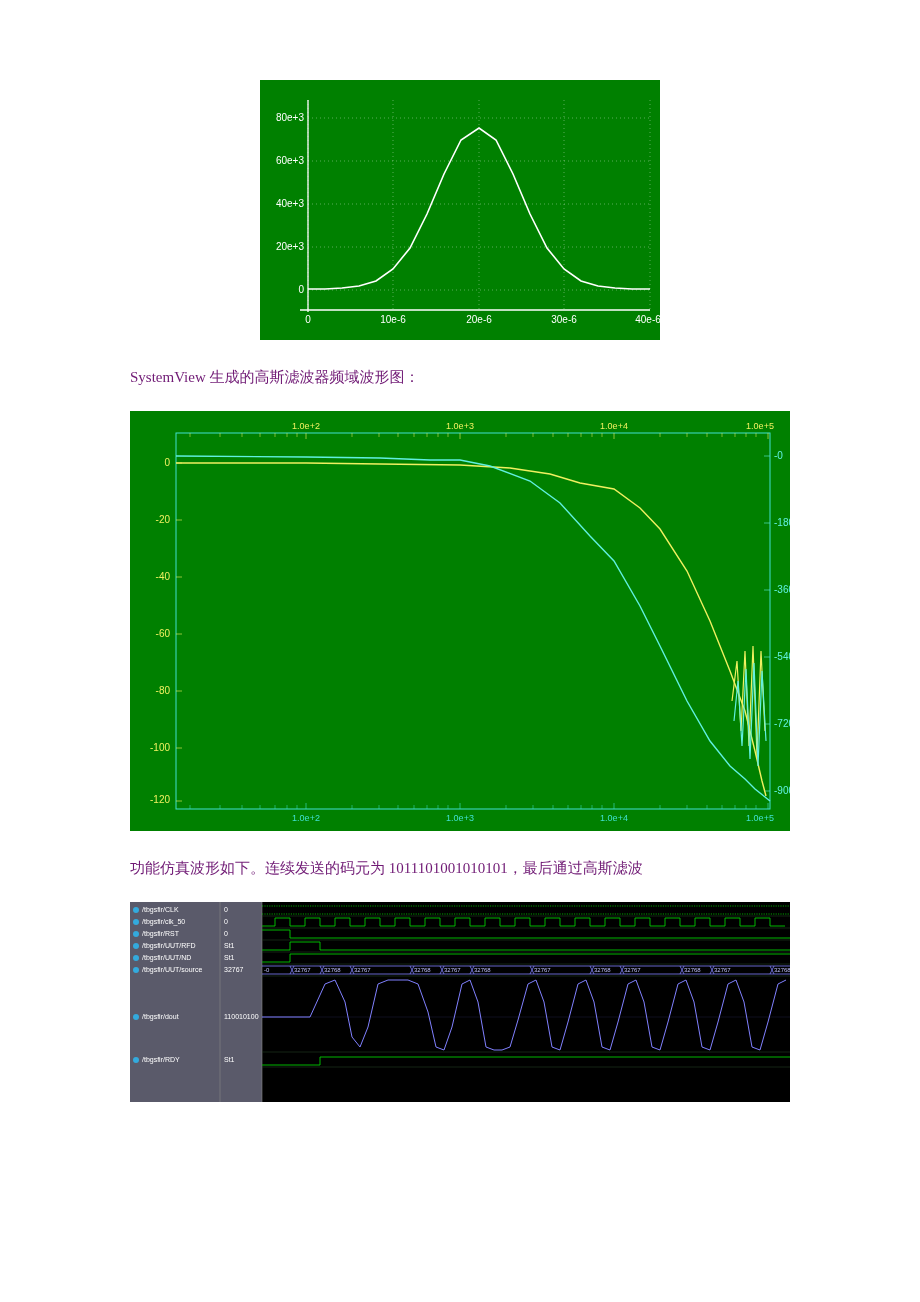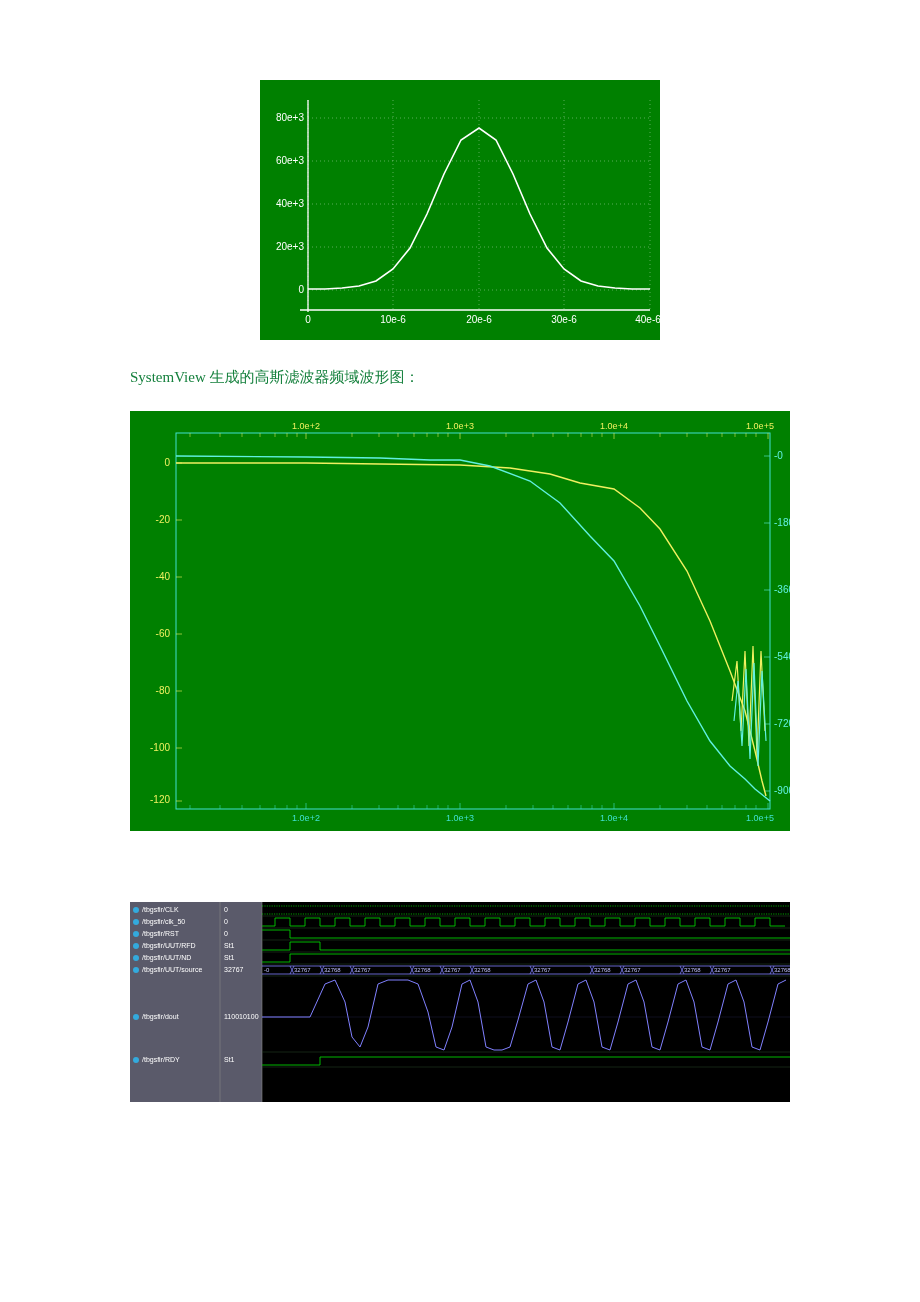--- a/index.html
+++ b/index.html
@@ -16,21 +16,21 @@
     text-align: center;
     margin: 20px 0 20px 0;
   }
   .chart-wrap.left {
     text-align: left;
   }
   .body-text {
     font-size: 15px;
     line-height: 1.8;
     margin: 16px 0;
-    color: #15803d;
+    color: #701a75;
   }
   svg text {
     font-family: Arial, sans-serif;
   }
 </style>
 </head>
 <body>
 
 <div class="page">
 
@@ -215,21 +215,21 @@
       <path d="M46,45 L176,46 L250,47 L300,49 L330,49 L360,55 L400,70 L430,92 L460,125 L484,150 L510,195 L530,235 L557,290 L580,330 L600,355 L615,368 L625,378 L635,386 L640,390" fill="none" stroke="#60f0e0" stroke-width="1.4"></path>
 
       <g stroke-width="1.2" fill="none">
         <path d="M602,290 L607,250 L611,320 L615,240 L619,335 L623,235 L627,345 L631,240 L635,320" stroke="#f0f060"></path>
         <path d="M604,310 L608,270 L612,335 L616,258 L620,348 L624,252 L628,355 L632,260 L636,330" stroke="#60f0e0"></path>
       </g>
     </svg>
   </div>
 
   <p class="body-text">
-    <br>
+    <span>功能仿真波形如下。连续发送的码元为 1011101001010101，最后通过高斯滤波</span><br>
   </p>
 
   <div class="chart-wrap left">
     <svg width="660" height="200" viewBox="0 0 660 200">
       <rect x="0" y="0" width="660" height="200" fill="#000"></rect>
 
       <rect x="0" y="0" width="90" height="200" fill="#5a5a6a"></rect>
       <rect x="90" y="0" width="42" height="200" fill="#5a5a6a"></rect>
       <line x1="90" y1="0" x2="90" y2="200" stroke="#888" stroke-width="0.6"></line>
       <line x1="132" y1="0" x2="132" y2="200" stroke="#888" stroke-width="0.6"></line>

